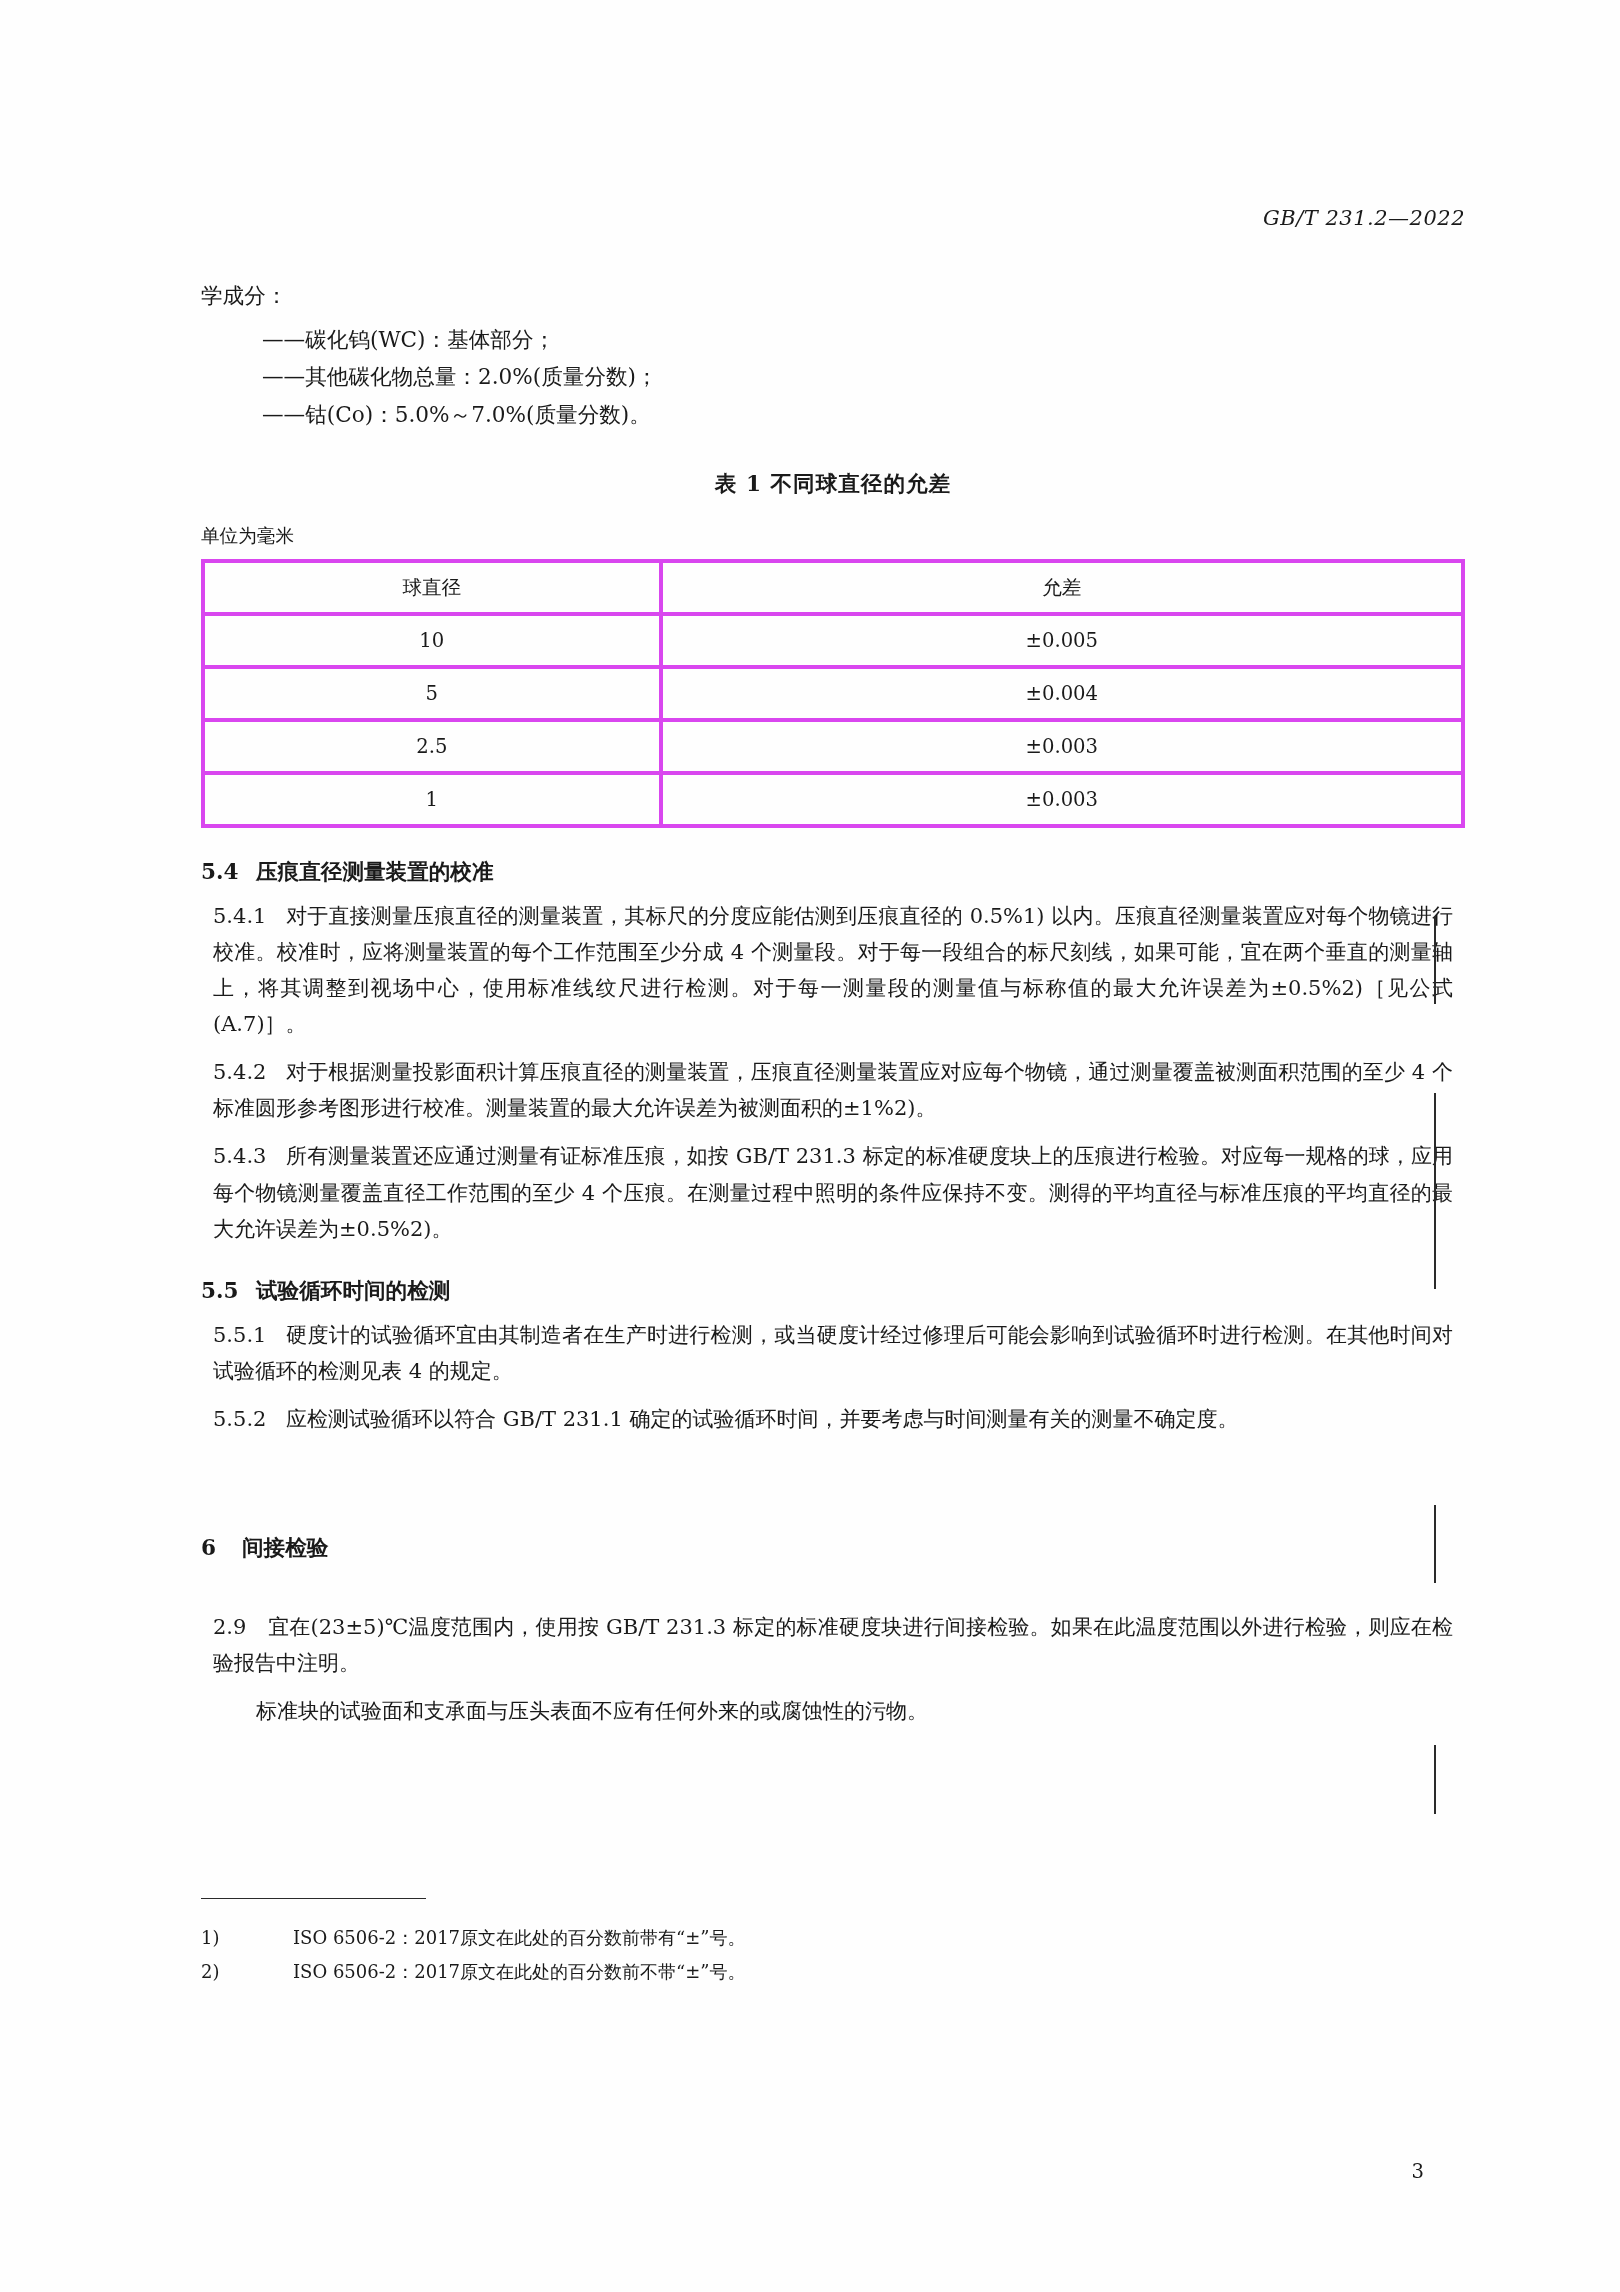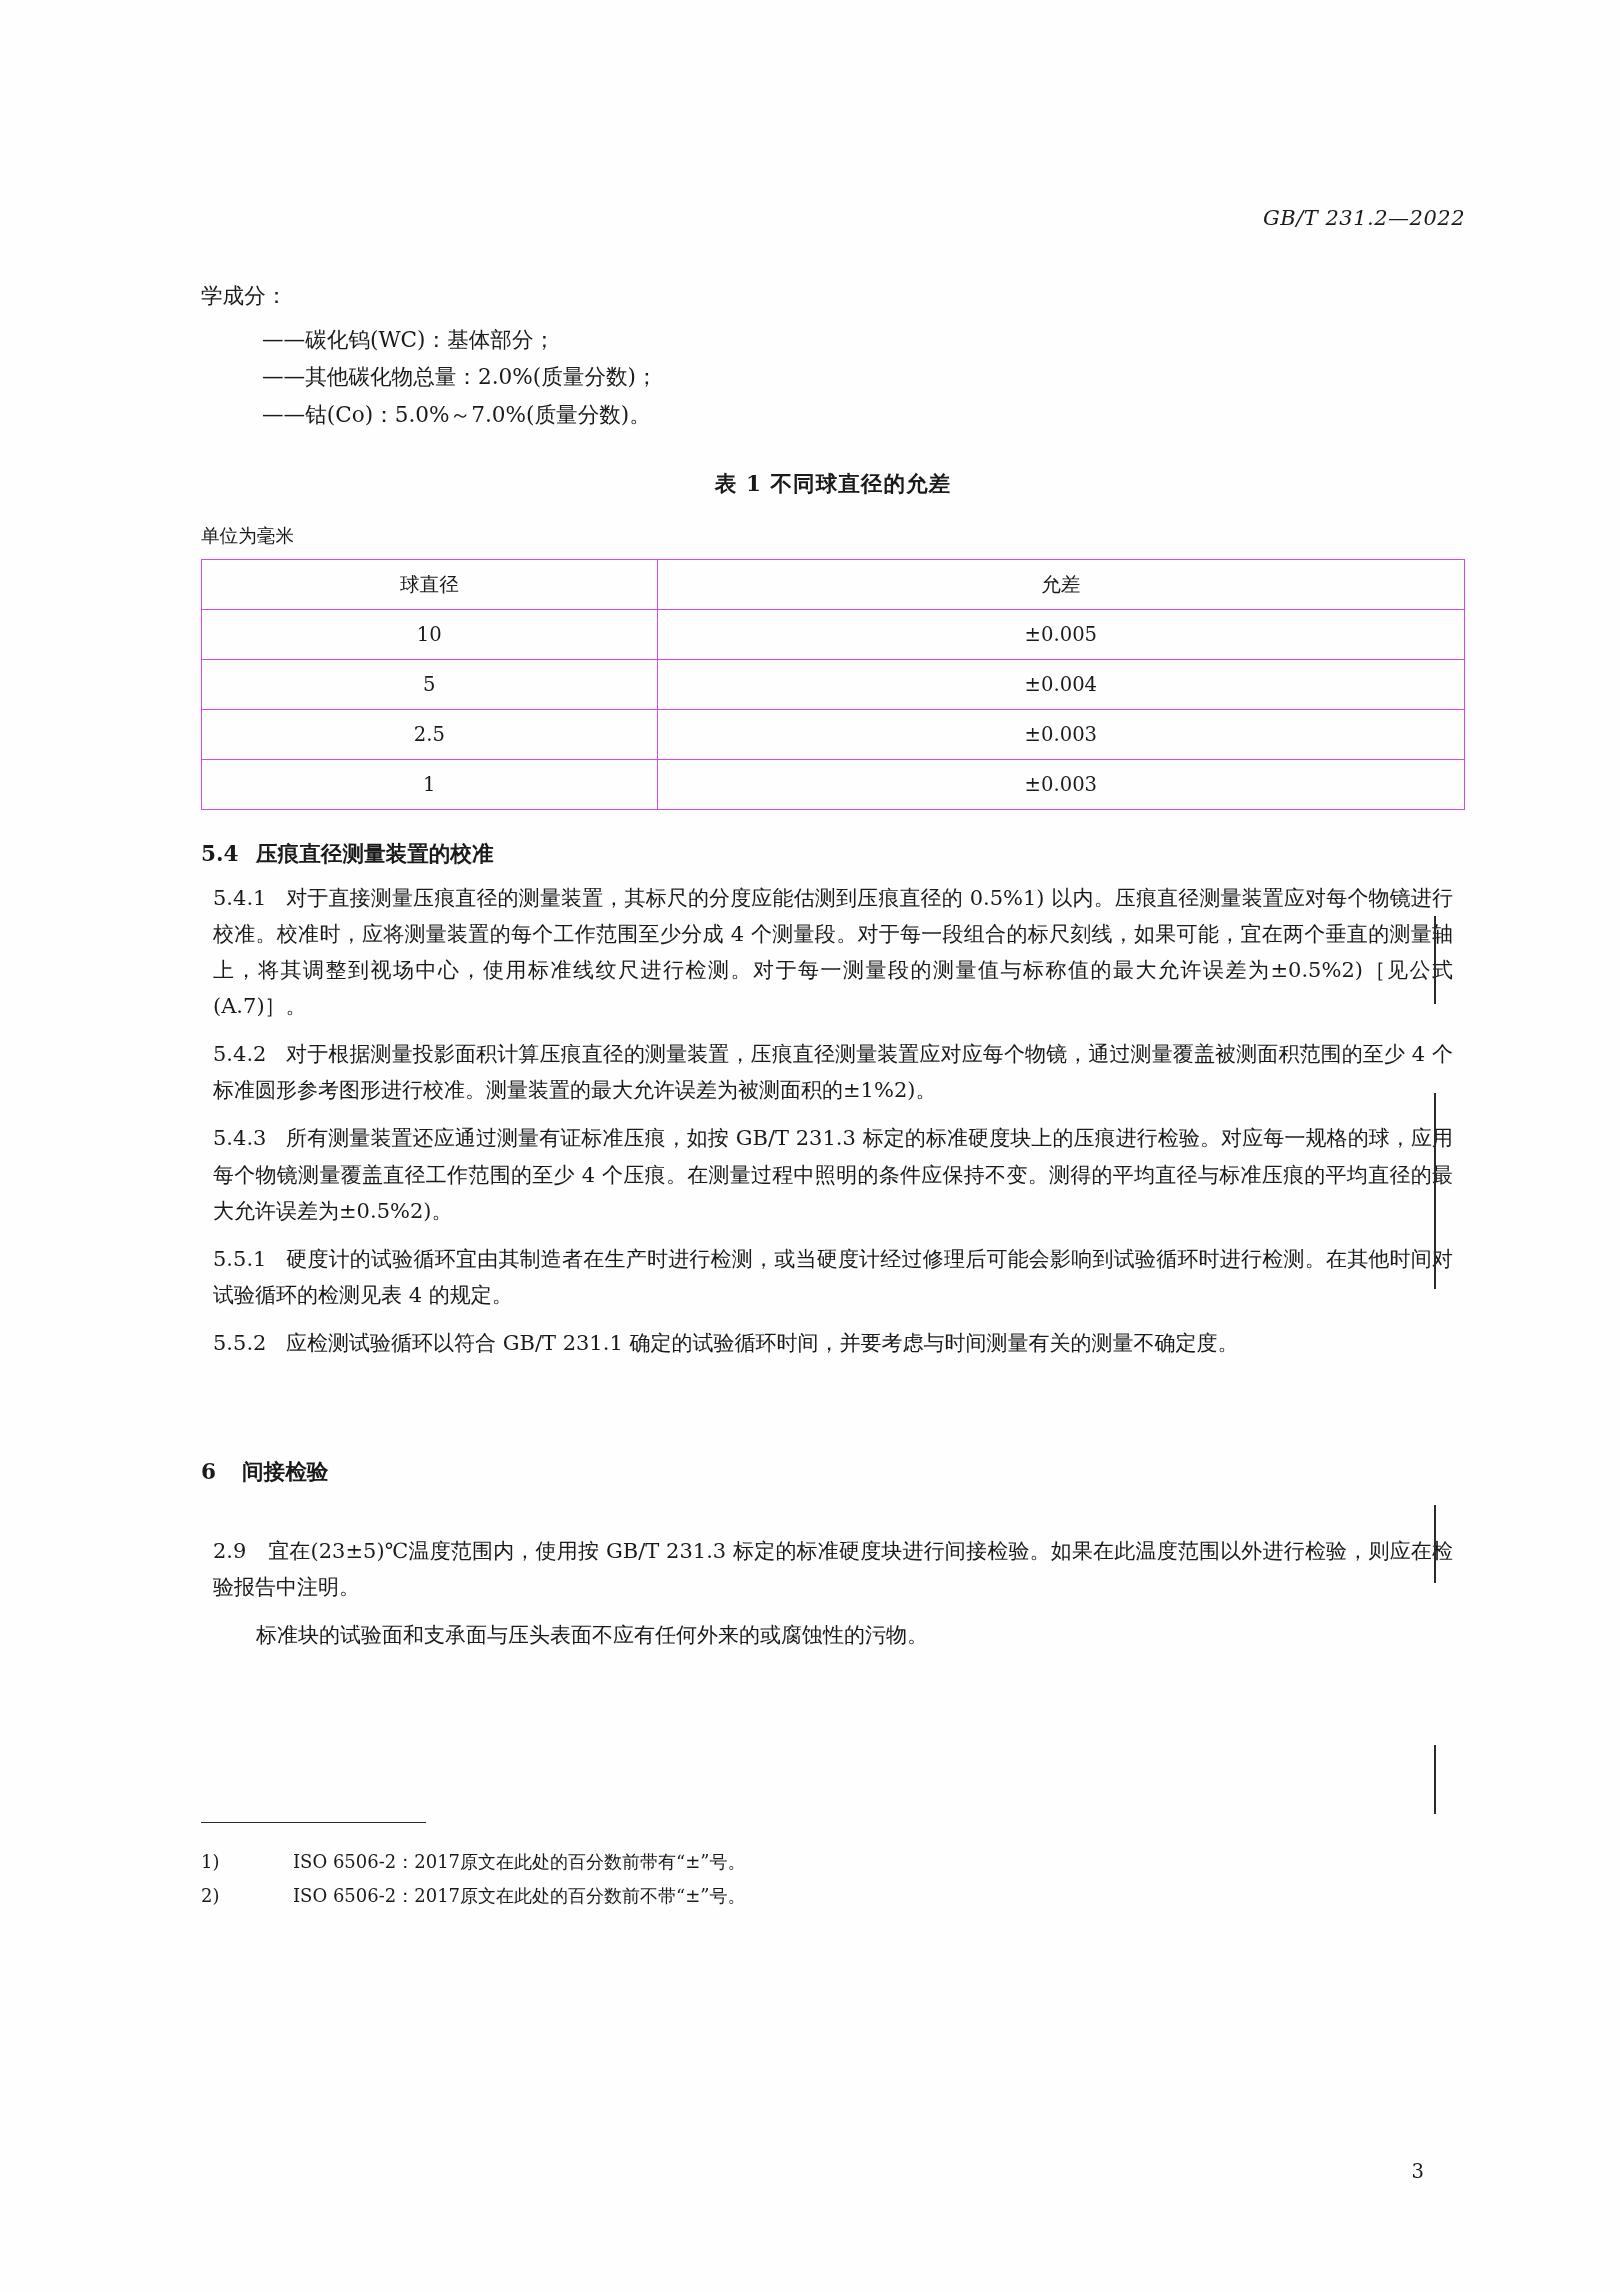--- a/index.html
+++ b/index.html
@@ -61,21 +61,21 @@
     margin-top: 25px;
     padding-right: 7.8px;
   }
   table.t1 {
     border-collapse: collapse;
     width: 100%;
     margin-top: 9.8px;
     table-layout: fixed;
   }
   table.t1 td, table.t1 th {
-    border: 1px solid #d946ef;
+    border: 4px solid #d946ef;
     text-align: center;
     font-size: 19.6px;
     font-weight: normal;
     height: 49px;
     padding: 0;
   }
   table.t1 .c1 { width: 36%; }
   .sec-head {
     font-size: 21.6px;
     font-weight: bold;
@@ -200,20 +200,23 @@
     </p>
 
     <p class="body">
       <span class="clause-num">5.4.2</span><span>对于根据测量投影面积计算压痕直径的测量装置，压痕直径测量装置应对应每个物镜，通过测量覆盖被测面积范围的至少 4 个标准圆形参考图形进行校准。测量装置的最大允许误差为被测面积的±1%2)。</span>
     </p>
 
     <p class="body">
       <span class="clause-num">5.4.3</span><span>所有测量装置还应通过测量有证标准压痕，如按 GB/T 231.3 标定的标准硬度块上的压痕进行检验。对应每一规格的球，应用每个物镜测量覆盖直径工作范围的至少 4 个压痕。在测量过程中照明的条件应保持不变。测得的平均直径与标准压痕的平均直径的最大允许误差为±0.5%2)。</span>
     </p>
 
+    <div class="sec-head">
+      <span class="num">5.5</span><span>试验循环时间的检测</span>
+    </div>
 
     <p class="body">
       <span class="clause-num">5.5.1</span><span>硬度计的试验循环宜由其制造者在生产时进行检测，或当硬度计经过修理后可能会影响到试验循环时进行检测。在其他时间对试验循环的检测见表 4 的规定。</span>
     </p>
 
     <p class="body">
       <span class="clause-num">5.5.2</span><span>应检测试验循环以符合 GB/T 231.1 确定的试验循环时间，并要考虑与时间测量有关的测量不确定度。</span>
     </p>
 
     <div class="gap-lg"></div>

